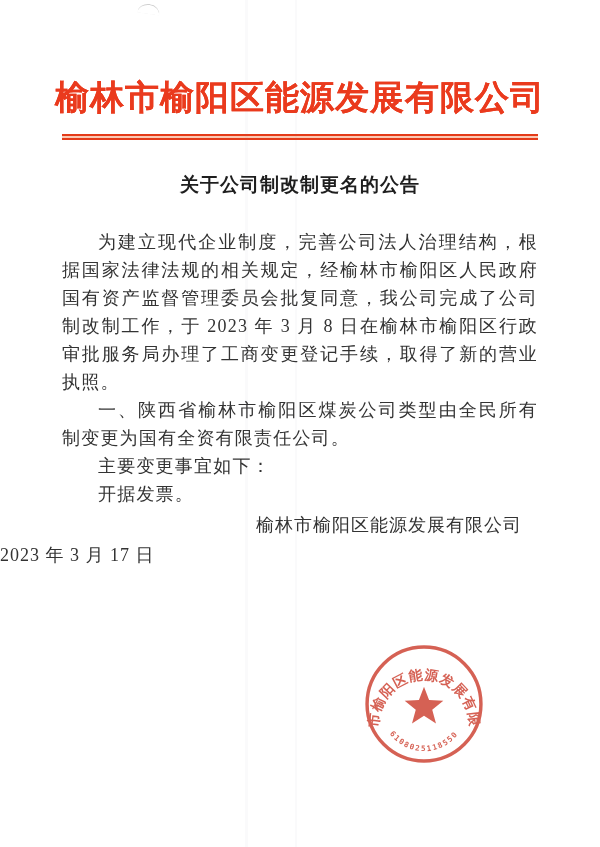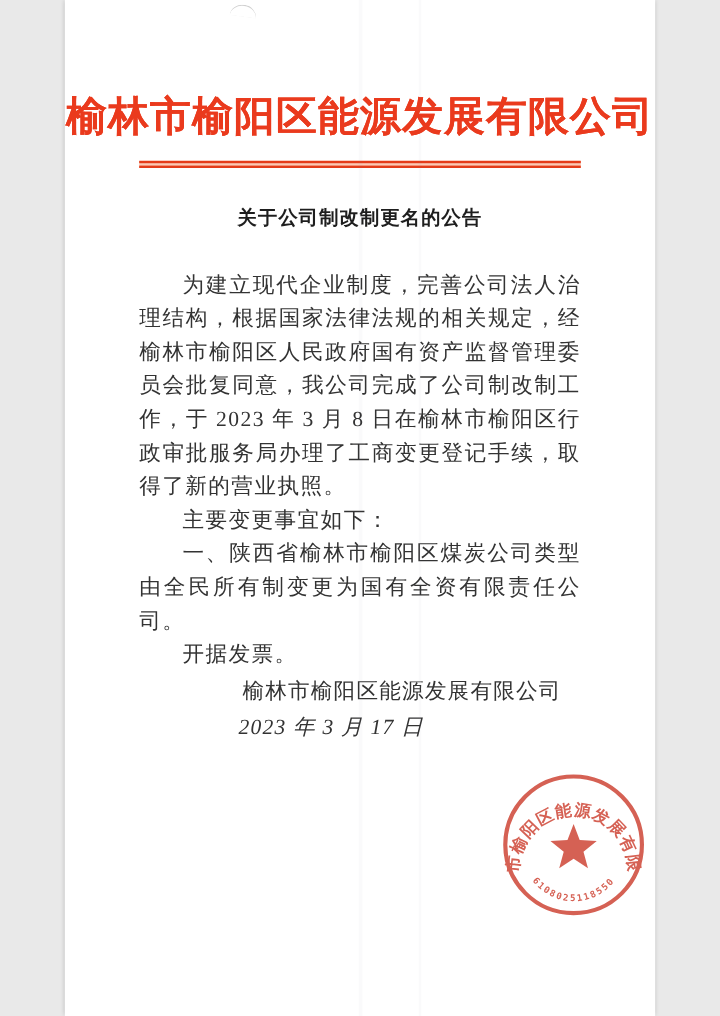--- a/index.html
+++ b/index.html
@@ -1,19 +1,19 @@
 <!DOCTYPE html>
 <html><head>
 <meta charset="utf-8">
 <style>
   * { margin: 0; padding: 0; box-sizing: border-box; }
   html, body { background: #e9e9e9; }
   .page {
     position: relative;
-    width: 492px;
+    width: 600px;
     height: 847px;
     margin: 0 auto;
     background: #ffffff;
     overflow: hidden;
     font-family: "Liberation Serif", "DejaVu Serif", serif;
     color: #2b2b2b;
     box-shadow: 0 0 4px rgba(0,0,0,.25);
   }
   
   .scan-band {
@@ -48,21 +48,21 @@
     margin: 14px 62px 0 62px;
     height: 6px;
     border-top: 2px solid #e43b19;
     border-bottom: 2px solid #e43b19;
     background: #fbc9b4;
   }
   .doc-title {
     margin-top: 32px;
     text-align: center;
     font-family: "Liberation Sans", "DejaVu Sans", sans-serif;
-    font-size: 16px;
+    font-size: 19px;
     font-weight: 700;
     letter-spacing: 1px;
     color: #1e1e1e;
   }
   .body-text {
     margin: 30px 62px 0 62px;
   }
   .body-text p {
     font-size: 18px;
     line-height: 28px;
@@ -72,21 +72,21 @@
     color: #333333;
   }
   .signature {
     margin-top: 2px;
     line-height: 30px;
     font-size: 18px;
     letter-spacing: 1px;
     color: #333333;
   }
   .signature .company { text-align: right; padding-right: 78px; }
-  .signature .date    { text-align: center; padding-right: 48px; font-style: italic; }
+  .signature .date    { text-align: left; padding-right: 48px; }
   .seal {
     position: absolute;
     left: 363px;
     top: 643px;
     width: 122px;
     height: 122px;
     mix-blend-mode: multiply;
     opacity: .88;
     pointer-events: none;
   }
@@ -101,22 +101,22 @@
   <div class="scan-curve"></div>
 
   <div class="letterhead">榆林市榆阳区能源发展有限公司</div>
 
   <div class="red-rule"></div>
 
   <div class="doc-title">关于公司制改制更名的公告</div>
 
   <div class="body-text">
     <p>为建立现代企业制度，完善公司法人治理结构，根据国家法律法规的相关规定，经榆林市榆阳区人民政府国有资产监督管理委员会批复同意，我公司完成了公司制改制工作，于 2023 年 3 月 8 日在榆林市榆阳区行政审批服务局办理了工商变更登记手续，取得了新的营业执照。</p>
+    <p>一、陕西省榆林市榆阳区煤炭公司类型由全民所有制变更为国有全资有限责任公司。</p>
     <p>主要变更事宜如下：</p>
-    <p>一、陕西省榆林市榆阳区煤炭公司类型由全民所有制变更为国有全资有限责任公司。</p>
     <p>开据发票。</p>
   </div>
 
   <div class="signature">
     <div class="company">榆林市榆阳区能源发展有限公司</div>
     <div class="date">2023 年 3 月 17 日</div>
   </div>
 
   <svg class="seal" viewBox="0 0 120 120">
     <defs>

